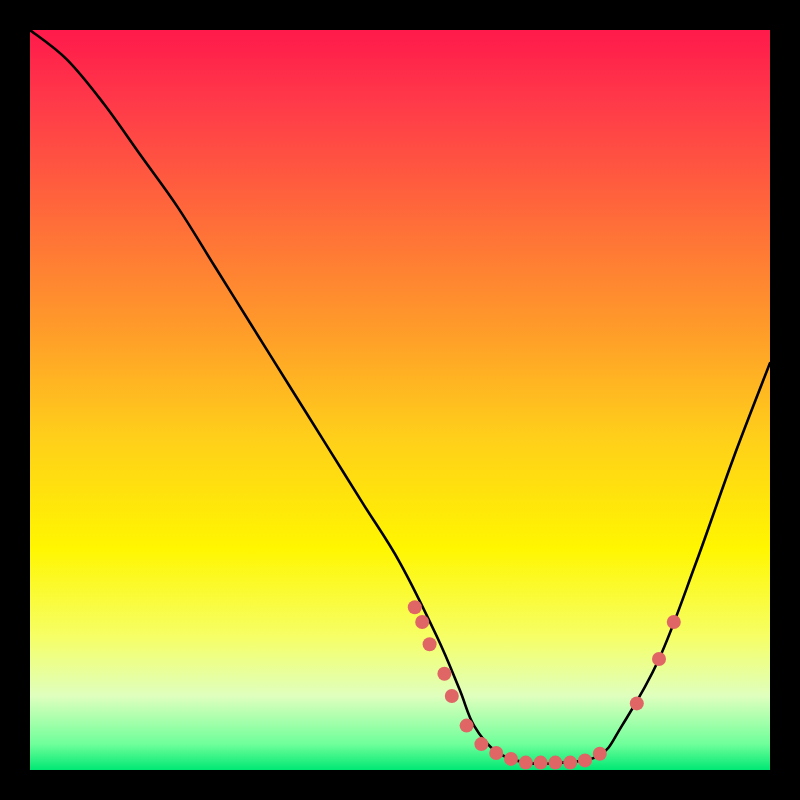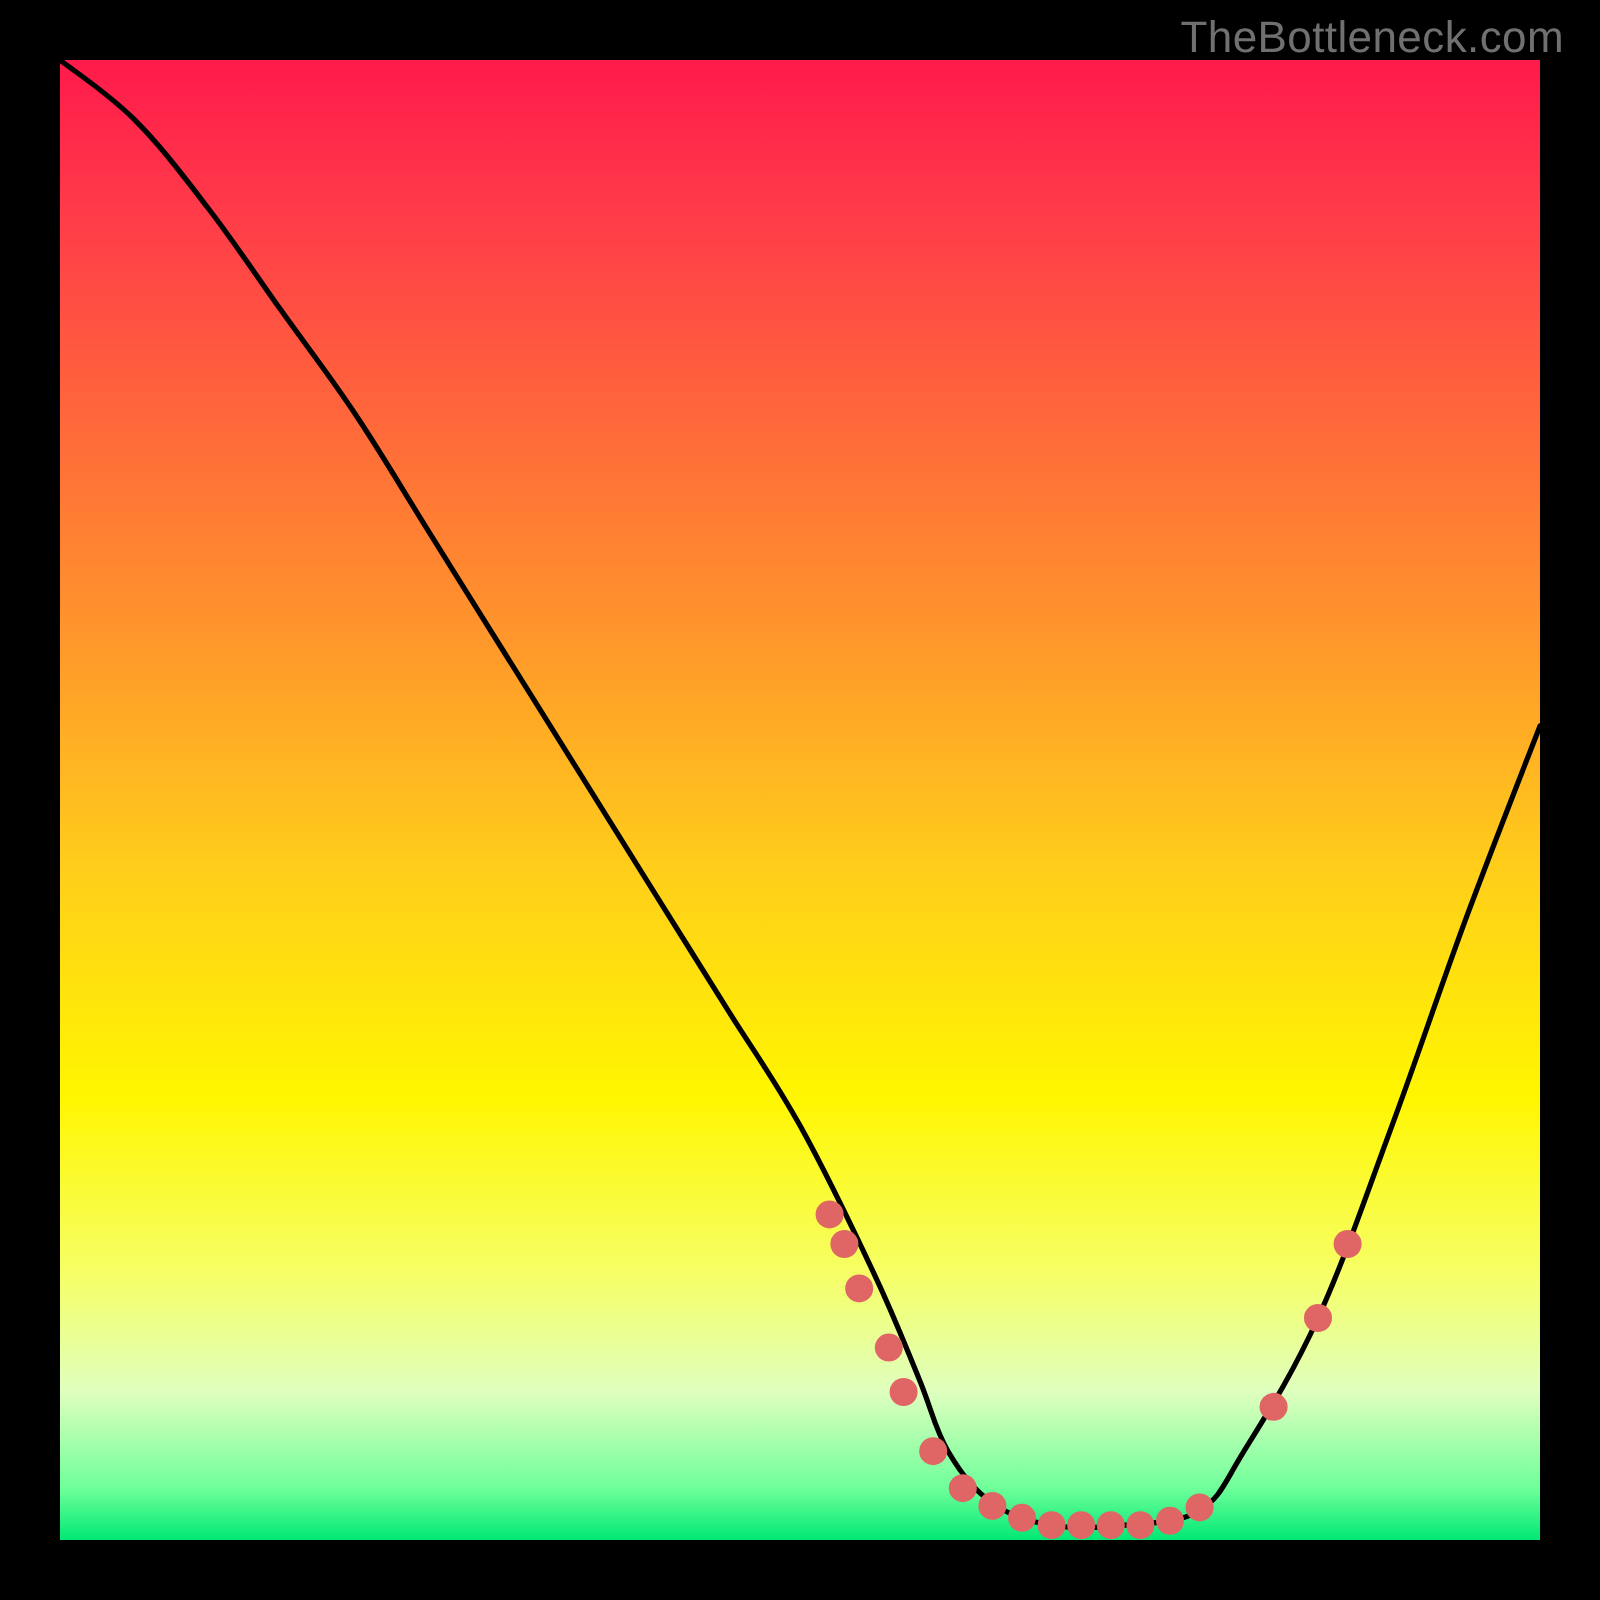--- a/index.html
+++ b/index.html
@@ -35,21 +35,20 @@
     z-index: 50;
   }
   svg {
     display: block;
   }
 </style>
 </head>
 <body>
 
 <div class="container">
-  <div class="watermark">TheBottleneck.com</div>
   <div class="plot-area">
     <svg id="chart-svg" width="740" height="740" viewBox="0 0 740 740">
       <defs>
         <linearGradient id="bg-grad" x1="0" y1="0" x2="0" y2="1">
             <stop offset="0%" stop-color="#ff1a4b"></stop>
             <stop offset="10%" stop-color="#ff3a49"></stop>
             <stop offset="25%" stop-color="#ff6a3a"></stop>
             <stop offset="40%" stop-color="#ff9a2a"></stop>
             <stop offset="55.00000000000001%" stop-color="#ffcf1a"></stop>
             <stop offset="70%" stop-color="#fff600"></stop>

